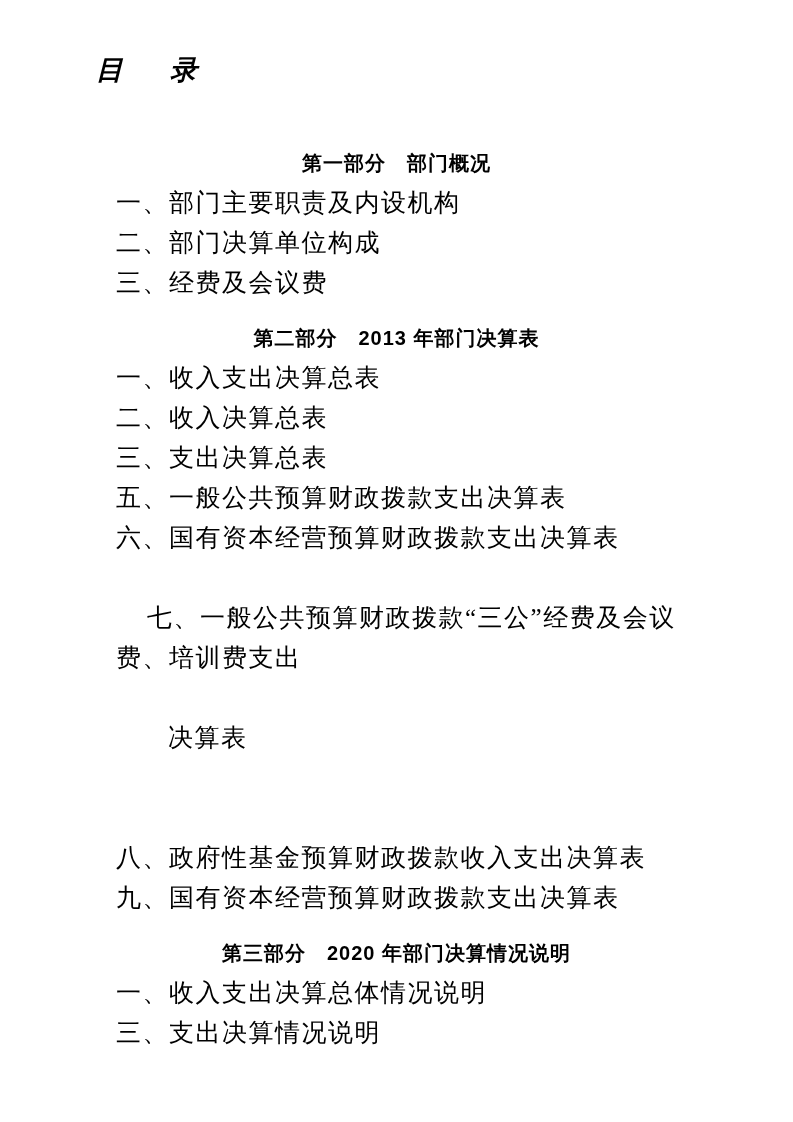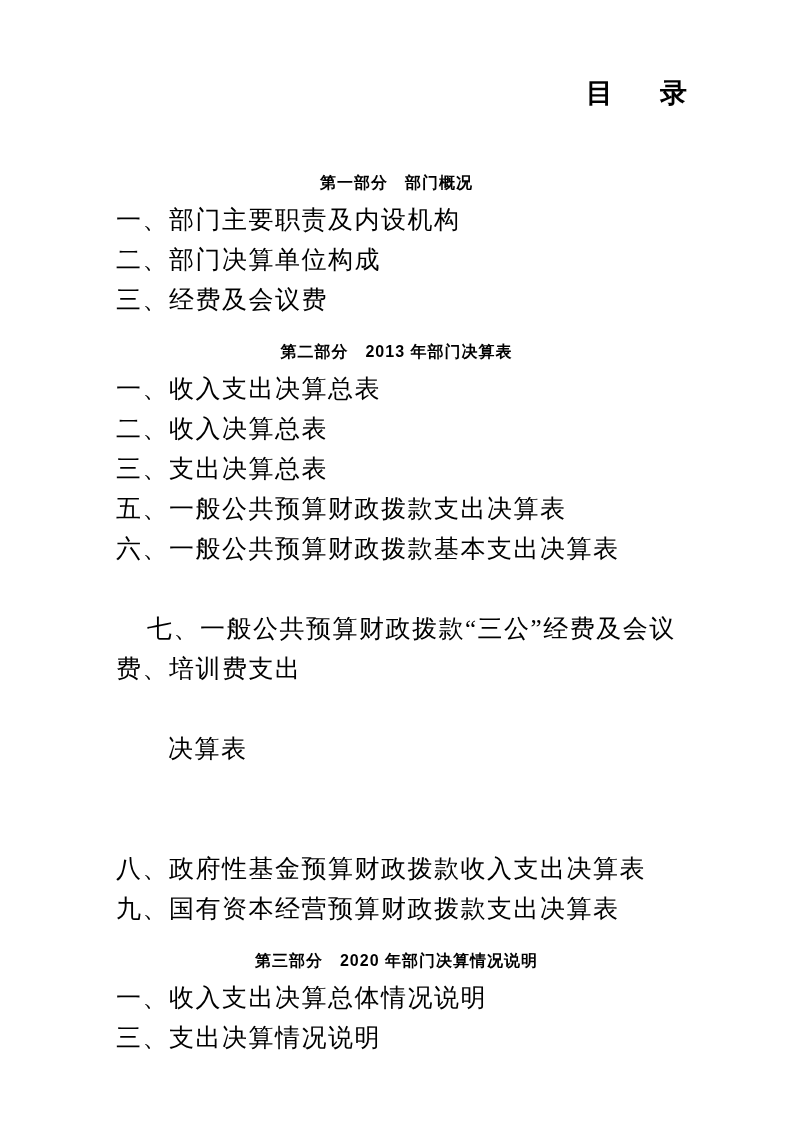--- a/index.html
+++ b/index.html
@@ -16,31 +16,32 @@
     overflow: hidden;
   }
   .page {
     position: relative;
     width: 793px;
     height: 1122px;
     box-sizing: border-box;
     padding: 0 96px;
   }
   .doc-title {
-    text-align: right;
+    text-align: left;
     font-size: 27px;
     font-weight: bold;
     letter-spacing: 10px;
-    margin-top: 75px;
+    margin-top: 52px;
     margin-bottom: 0;
     font-family: "Liberation Sans", "DejaVu Sans", sans-serif;
+    font-style: italic;
   }
   .part-heading {
     text-align: center;
-    font-size: 16px;
+    font-size: 20px;
     font-weight: bold;
     font-family: "Liberation Sans", "DejaVu Sans", sans-serif;
     letter-spacing: 1px;
   }
   .part-heading.p1 { margin-top: 62px; }
   .part-heading.p2 { margin-top: 22px; }
   .part-heading.p3 { margin-top: 22px; }
   .toc-item {
     font-size: 25px;
     line-height: 40px;
@@ -66,21 +67,21 @@
   <div class="part-heading p1">第一部分　部门概况</div>
   <div class="toc-item first-after-heading">一、部门主要职责及内设机构</div>
   <div class="toc-item">二、部门决算单位构成</div>
   <div class="toc-item">三、经费及会议费</div>
 
   <div class="part-heading p2">第二部分　2013 年部门决算表</div>
   <div class="toc-item first-after-heading">一、收入支出决算总表</div>
   <div class="toc-item">二、收入决算总表</div>
   <div class="toc-item">三、支出决算总表</div>
   <div class="toc-item">五、一般公共预算财政拨款支出决算表</div>
-  <div class="toc-item">六、一般公共预算财政拨款基本支出决算表</div>
+  <div class="toc-item">六、国有资本经营预算财政拨款支出决算表</div>
   <div class="toc-item">
     <span>七、一般公共预算财政拨款“三公”经费及会议费、培训费支出</span>
     <span class="cont">决算表</span>
   </div>
   <div class="toc-item">八、政府性基金预算财政拨款收入支出决算表</div>
   <div class="toc-item">九、国有资本经营预算财政拨款支出决算表</div>
 
   <div class="part-heading p3">第三部分　2020 年部门决算情况说明</div>
   <div class="toc-item first-after-heading">一、收入支出决算总体情况说明</div>
   <div class="toc-item">三、支出决算情况说明</div>

